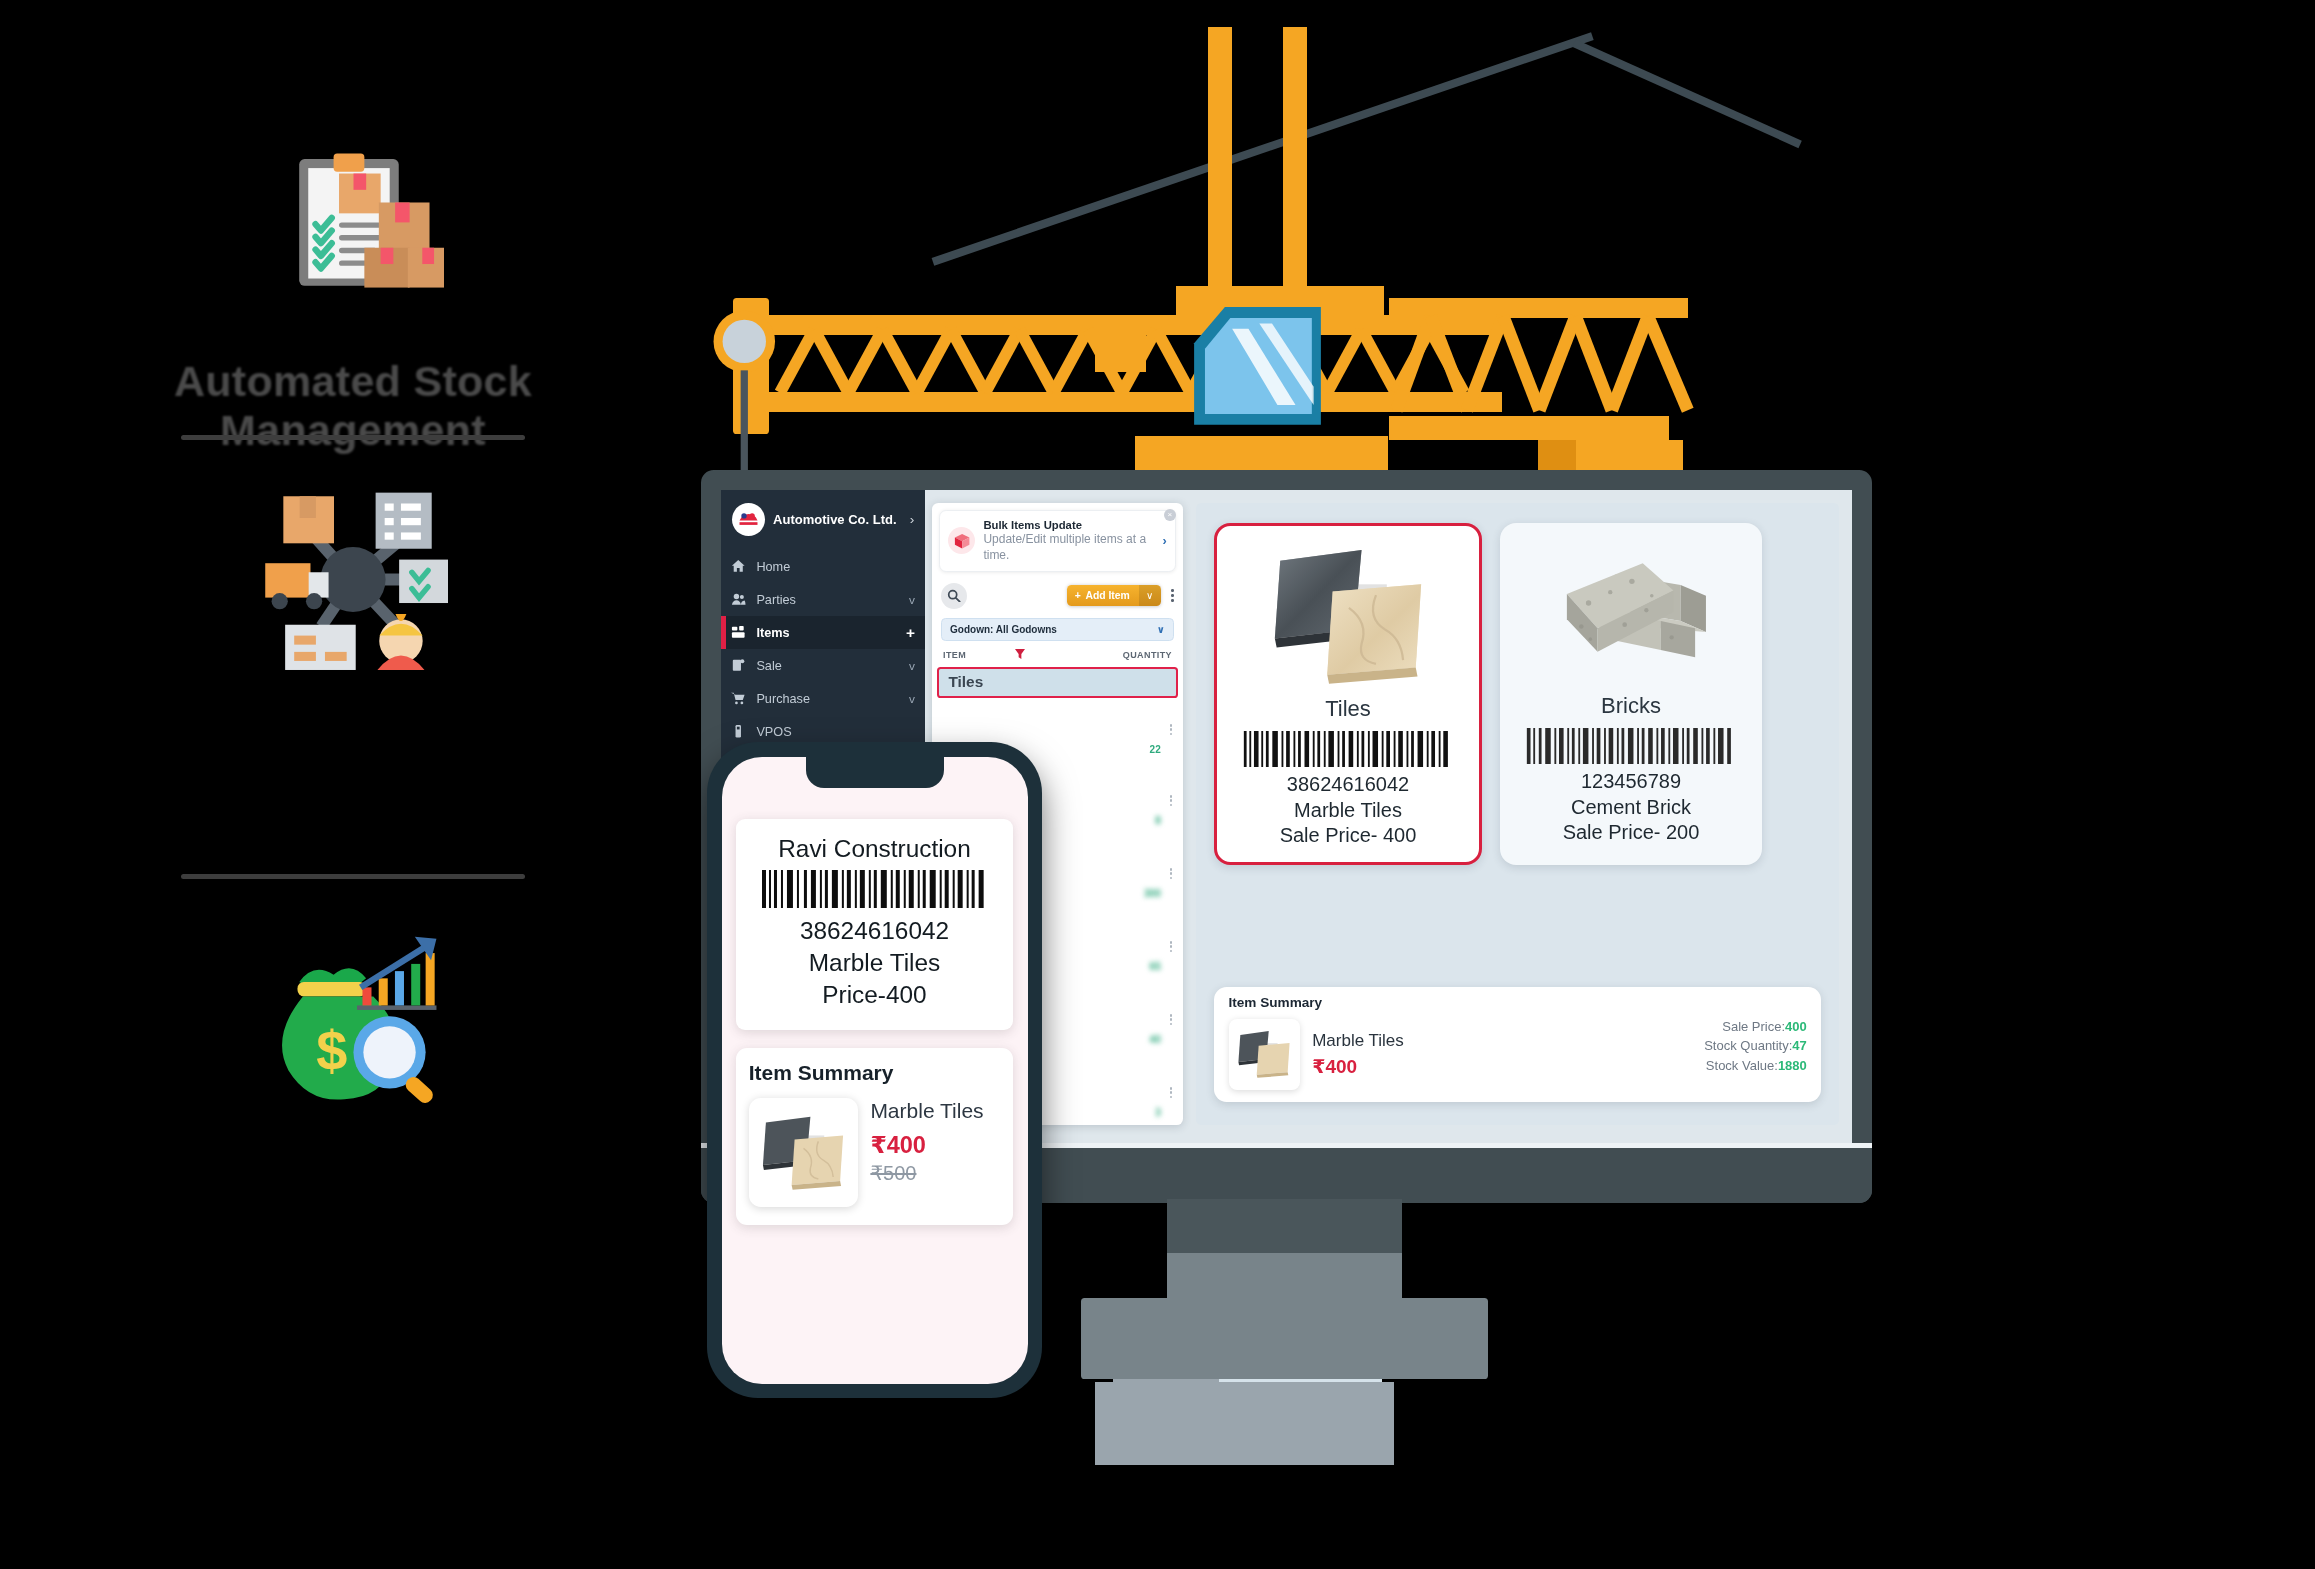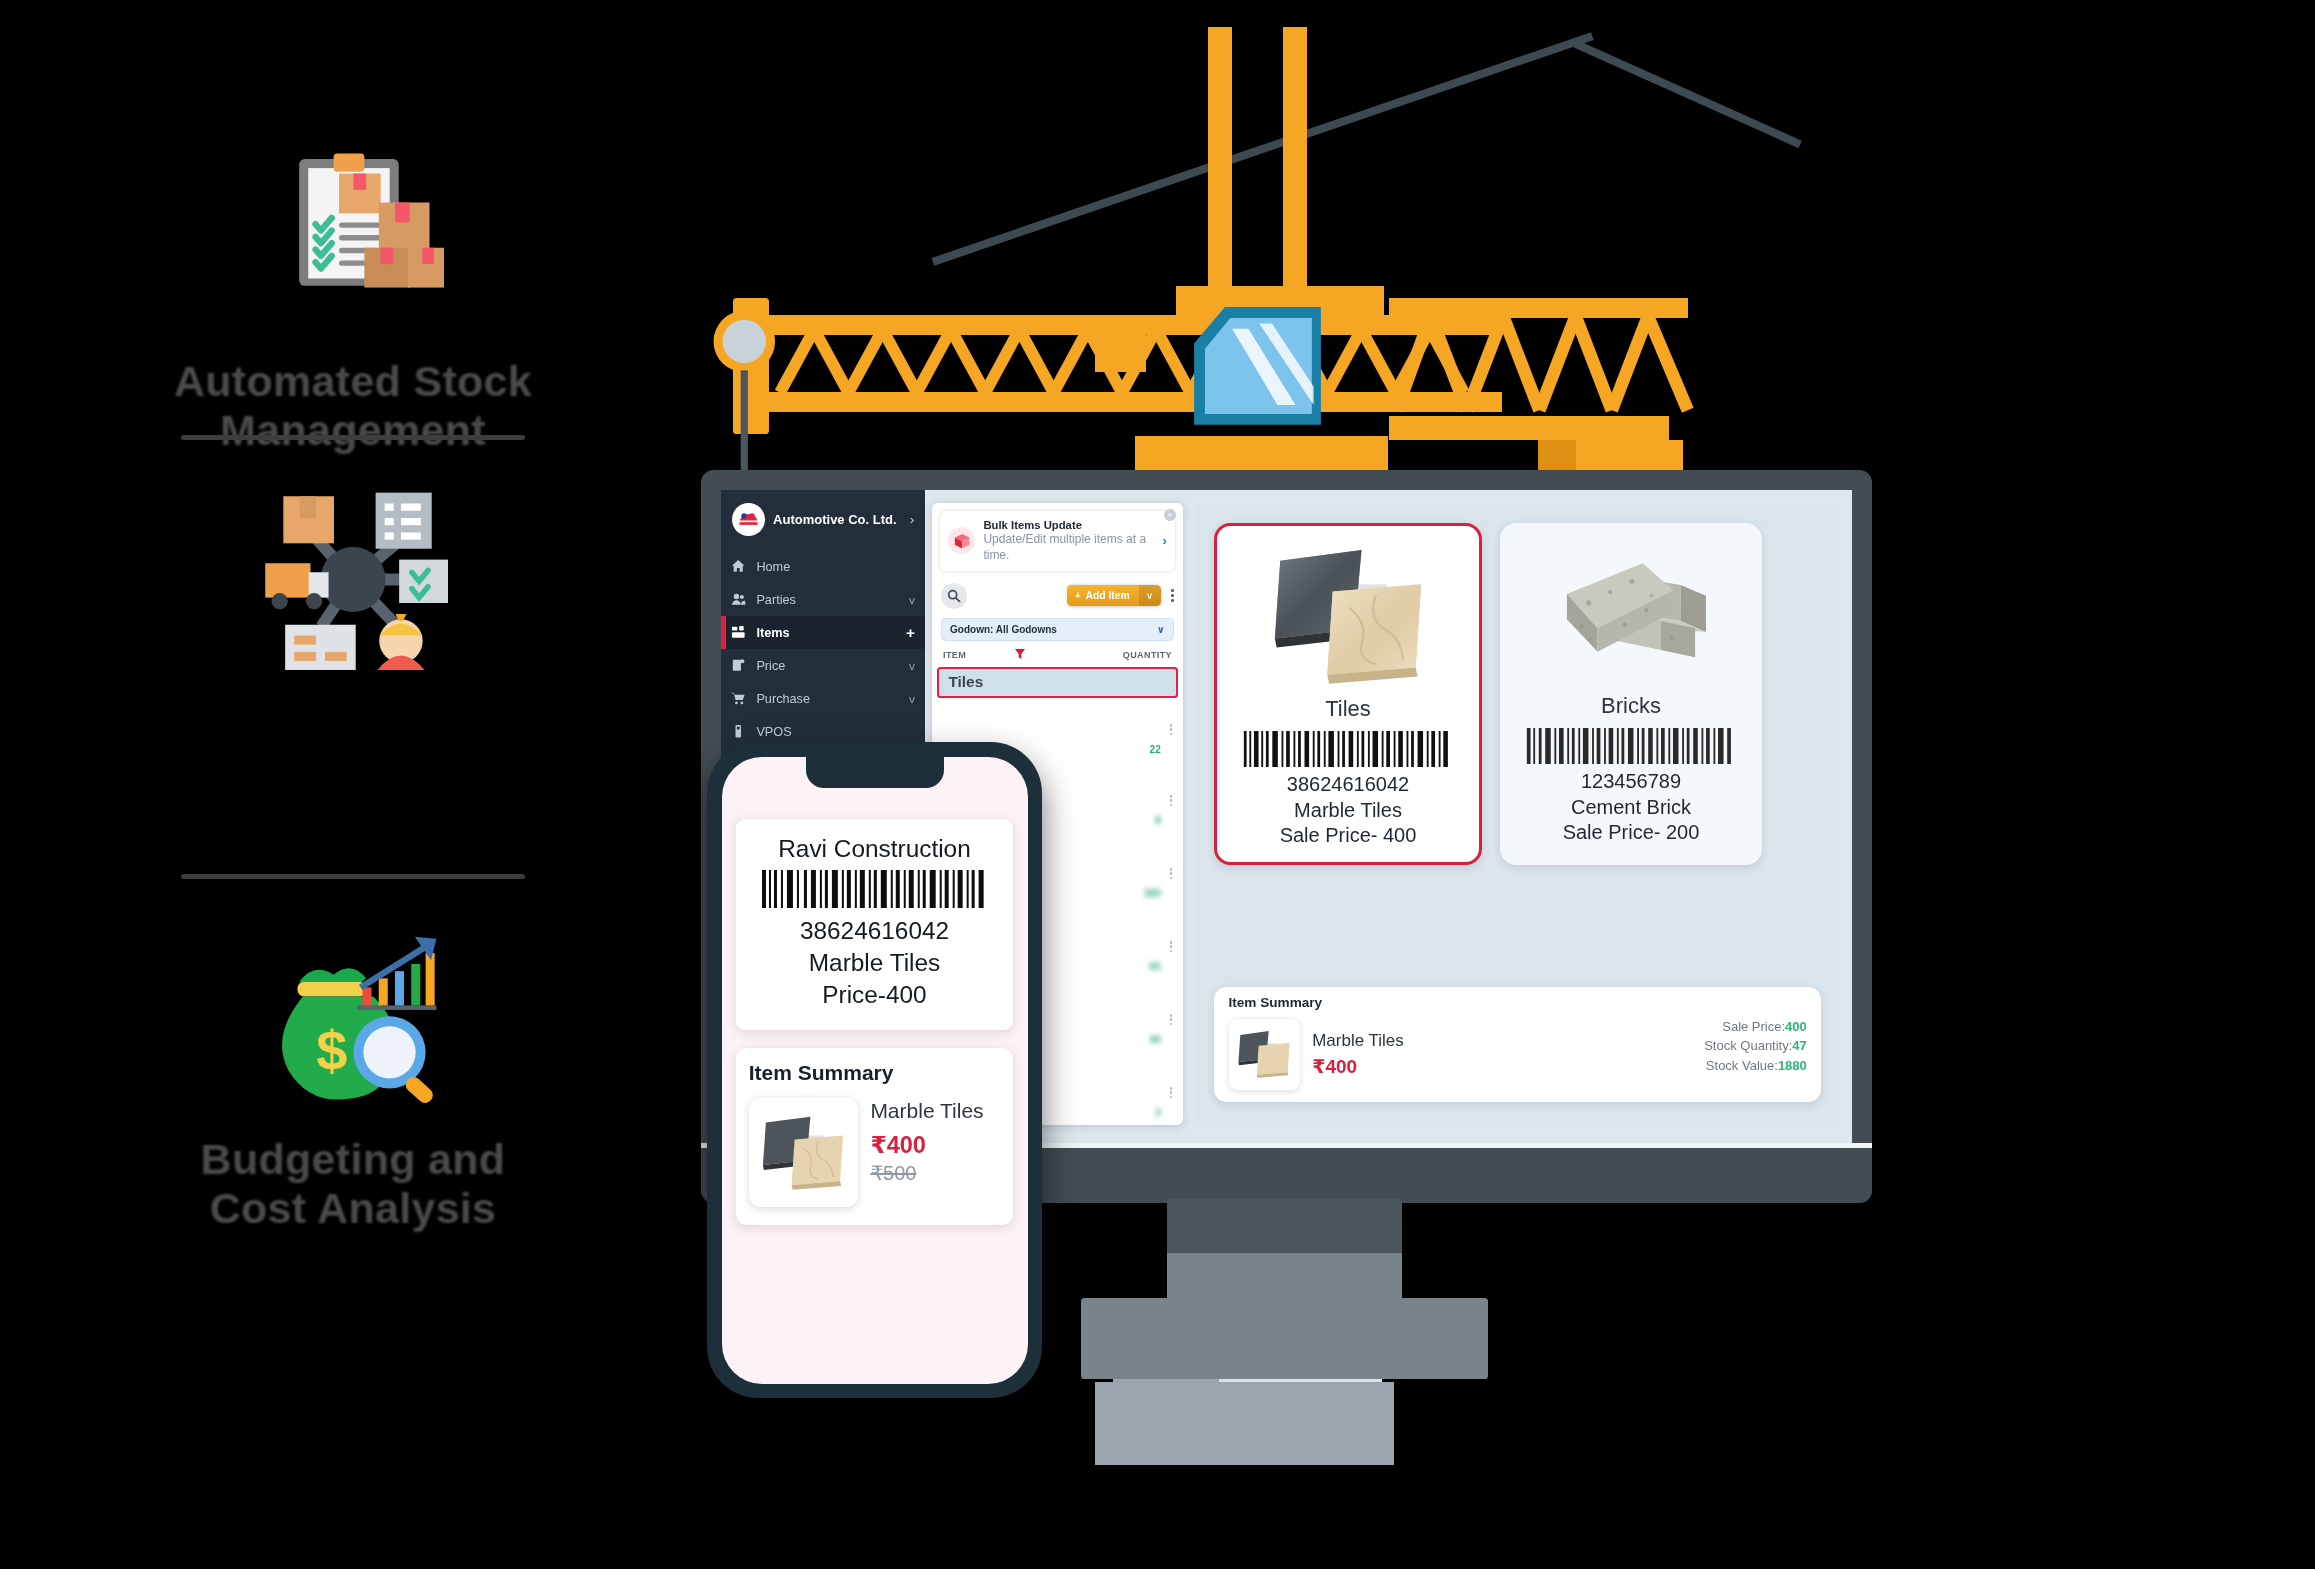--- a/index.html
+++ b/index.html
@@ -220,22 +220,20 @@
         <rect x="154" y="50" width="10" height="38" fill="#5aa8e8"></rect>
         <rect x="172" y="42" width="10" height="46" fill="#22ab4b"></rect>
         <rect x="188" y="30" width="10" height="58" fill="#f5a623"></rect>
         <path d="M116 68 L196 18" stroke="#3c6fa8" stroke-width="7" fill="none"></path>
         <path d="M176 12 l24 2 -6 24z" fill="#3c6fa8"></path>
         <circle cx="148" cy="140" r="40" fill="#5aa8e8"></circle>
         <circle cx="148" cy="140" r="29" fill="#eef3fb"></circle>
         <rect x="174" y="164" width="34" height="17" rx="8" fill="#f5a623" transform="rotate(42 174 164)"></rect>
       </svg>
     </div>
-    <div class="flabel" style="white-space:pre-line">Budgeting and
-Cost Analysis</div>
   </div>
 </div>
 
 <div id="crane">
 
   <svg class="cr" style="left:-271px;top:0;width:905px;height:271px" viewBox="0 0 1000 300" width="905" height="271">
     <line x1="30" y1="260" x2="760" y2="10" stroke="#3d4a52" stroke-width="9"></line>
     <line x1="740" y1="18" x2="990" y2="130" stroke="#3d4a52" stroke-width="9"></line>
   </svg>
 
@@ -391,21 +389,21 @@
         <span class="si-tail">+</span>
       </div>
 
       <div class="side-item">
         <span class="si-ic">
           <svg width="14.5" height="14.5" viewBox="0 0 16 16" fill="#c2ccd6">
             <rect x="2" y="2" width="9" height="12" rx="1"></rect>
               <circle cx="12.5" cy="3.5" r="2.2" fill="#c2ccd6"></circle>
             </svg>
         </span>
-        <span>Price</span>
+        <span>Sale</span>
         <span class="si-tail">v</span>
       </div>
 
       <div class="side-item">
         <span class="si-ic">
           <svg width="14.5" height="14.5" viewBox="0 0 16 16" fill="#c2ccd6">
             <path d="M0 2h3l2 8h8l2-6H5"></path>
               <circle cx="6" cy="13.2" r="1.5"></circle>
               <circle cx="12" cy="13.2" r="1.5"></circle>
             </svg>

